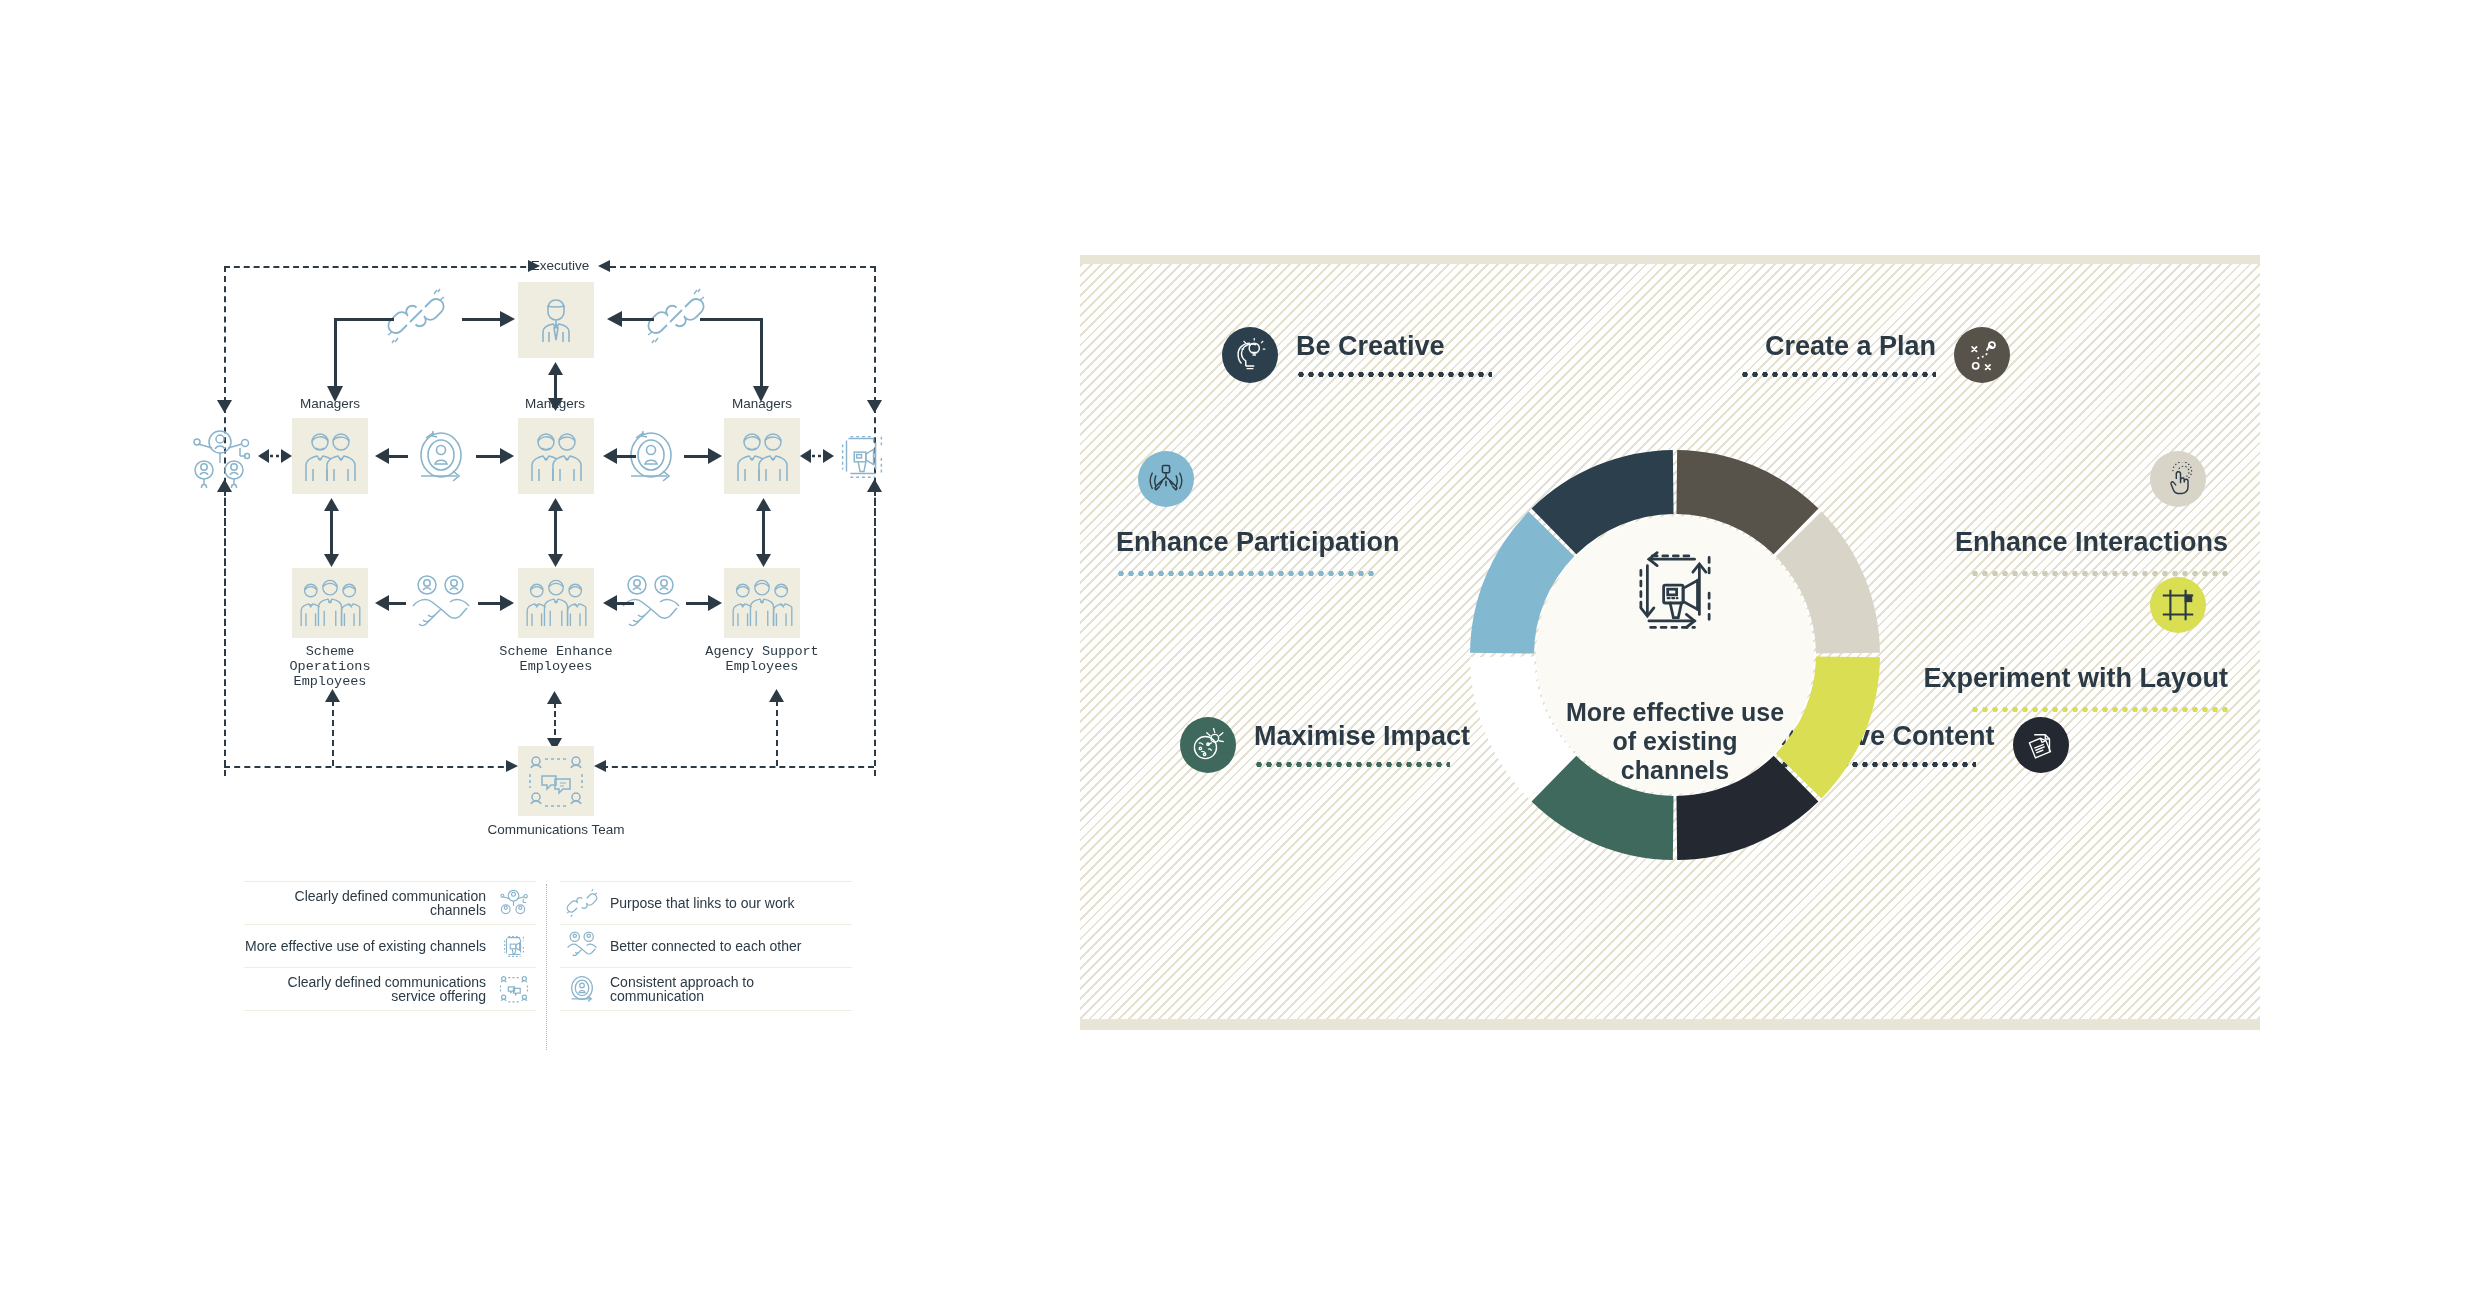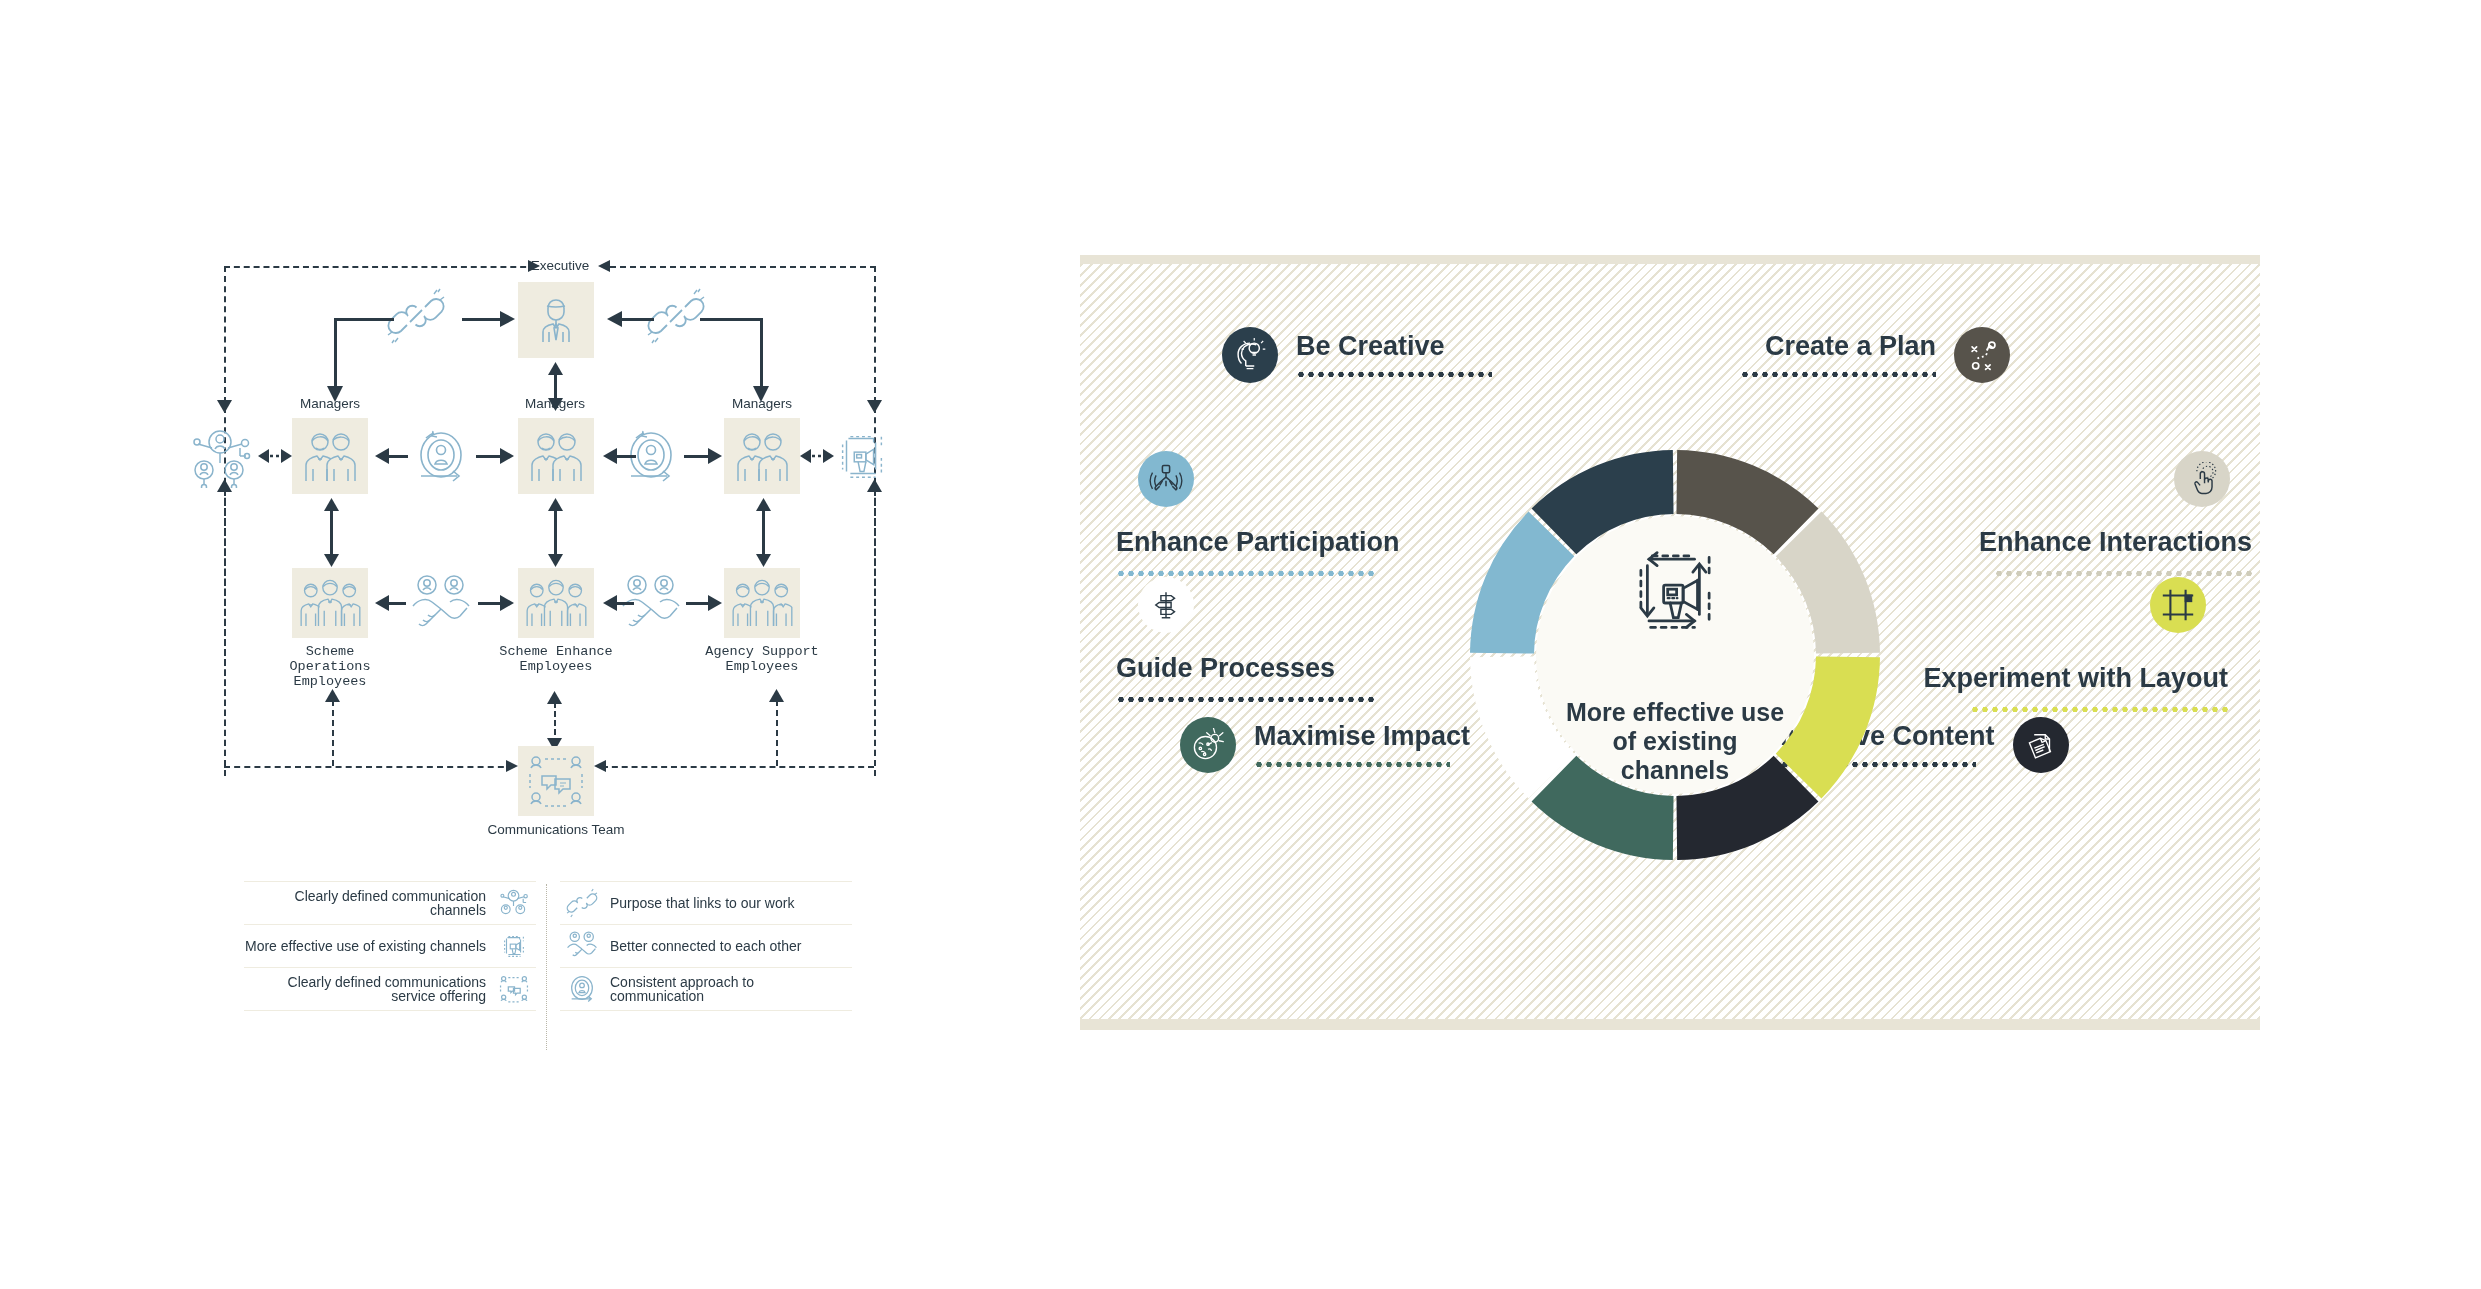--- a/index.html
+++ b/index.html
@@ -624,47 +624,34 @@
         <path d="M20 18l6 5 5 5c1.5 1.5 1.5 3 0 4l-4-4"></path>
         <path d="M16 22l-3 5M20 22v6M24 22l3 5"></path>
         <path d="M9 16a13 13 0 0 0 0 12M31 16a13 13 0 0 1 0 12" stroke-width="1.5"></path>
         <path d="M5 13a18 18 0 0 0 0 18M35 13a18 18 0 0 1 0 18" stroke-width="1.5"></path>
       </svg>
     </div>
     <div class="spoke-label" style="margin-top:20px;">Enhance Participation</div>
     <div class="dots" style="margin-top:12px;width:258px;background-image:radial-gradient(circle,#82b8d0 2.6px,transparent 2.8px);background-size:10px 9px;background-repeat:repeat-x;"></div>
   </div>
 
-  <div class="spoke" style="left:884px;top:196px;width:288px;text-align:right;">
+  <div class="spoke" style="left:860px;top:196px;width:288px;text-align:right;">
     <div class="badge" style="position:relative;width:56px;height:56px;background:#d8d5c8;margin-left:auto;margin-right:22px;">
       <svg width="34" height="34" viewBox="0 0 40 40" fill="none" stroke="#2b3a45" stroke-width="1.7">
         <path d="M18 20v-6a2.5 2.5 0 0 1 5 0v11"></path>
         <path d="M23 21a2.2 2.2 0 0 1 4.4 0v3"></path>
         <path d="M27.4 22.5a2.2 2.2 0 0 1 4.4 0v7c0 4-3 7.5-7 7.5h-5c-3 0-5-3-6-6l-2-5c-.7-2 1.5-3.5 3-2l3 3.5"></path>
         <path d="M20 12a6.5 6.5 0 1 1 6.5 6" stroke-dasharray="1.6,2.6" stroke-width="1.4"></path>
         <path d="M14 11a11 11 0 1 1 16 9.5" stroke-dasharray="1.6,2.6" stroke-width="1.4"></path>
       </svg>
     </div>
     <div class="spoke-label" style="margin-top:20px;">Enhance Interactions</div>
     <div class="dots" style="margin-top:12px;margin-left:auto;width:258px;background-image:radial-gradient(circle,#cfccba 2.6px,transparent 2.8px);background-size:10px 9px;background-repeat:repeat-x;"></div>
   </div>
 
-  <div class="spoke" style="left:36px;top:322px;">
-    <div class="badge" style="position:relative;width:56px;height:56px;background:#ffffff;margin-left:22px;">
-      <svg width="34" height="34" viewBox="0 0 40 40" fill="none" stroke="#2b3a45" stroke-width="1.7">
-        <path d="M20 5v30"></path>
-        <path d="M14 9h12l4 3-4 3H14z"></path>
-        <path d="M26 17H12l-4 3 4 3h14z"></path>
-        <path d="M14 25h12l4 3-4 3H14z"></path>
-        <path d="M15 35h10"></path>
-      </svg>
-    </div>
-    <div class="spoke-label" style="margin-top:20px;">Guide Processes</div>
-    <div class="dots" style="margin-top:12px;width:258px;background-image:radial-gradient(circle,#2b3a45 2.6px,transparent 2.8px);background-size:10px 9px;background-repeat:repeat-x;"></div>
-  </div>
 
   <div class="spoke" style="left:820px;top:322px;width:328px;text-align:right;">
     <div class="badge" style="position:relative;width:56px;height:56px;background:#d9de52;margin-left:auto;margin-right:22px;">
       <svg width="38" height="38" viewBox="0 0 40 40" fill="none" stroke="#2b3a45" stroke-width="2.2">
         <path d="M4 10h32M4 30h32M12 4v32M28 4v32"></path>
         <rect x="27" y="9" width="8" height="8" fill="#2b3a45" stroke="none"></rect>
       </svg>
     </div>
     <div class="spoke-label" style="margin-top:30px;">Experiment with Layout</div>
     <div class="dots" style="margin-top:12px;margin-left:auto;width:258px;background-image:radial-gradient(circle,#d9de52 2.6px,transparent 2.8px);background-size:10px 9px;background-repeat:repeat-x;"></div>

